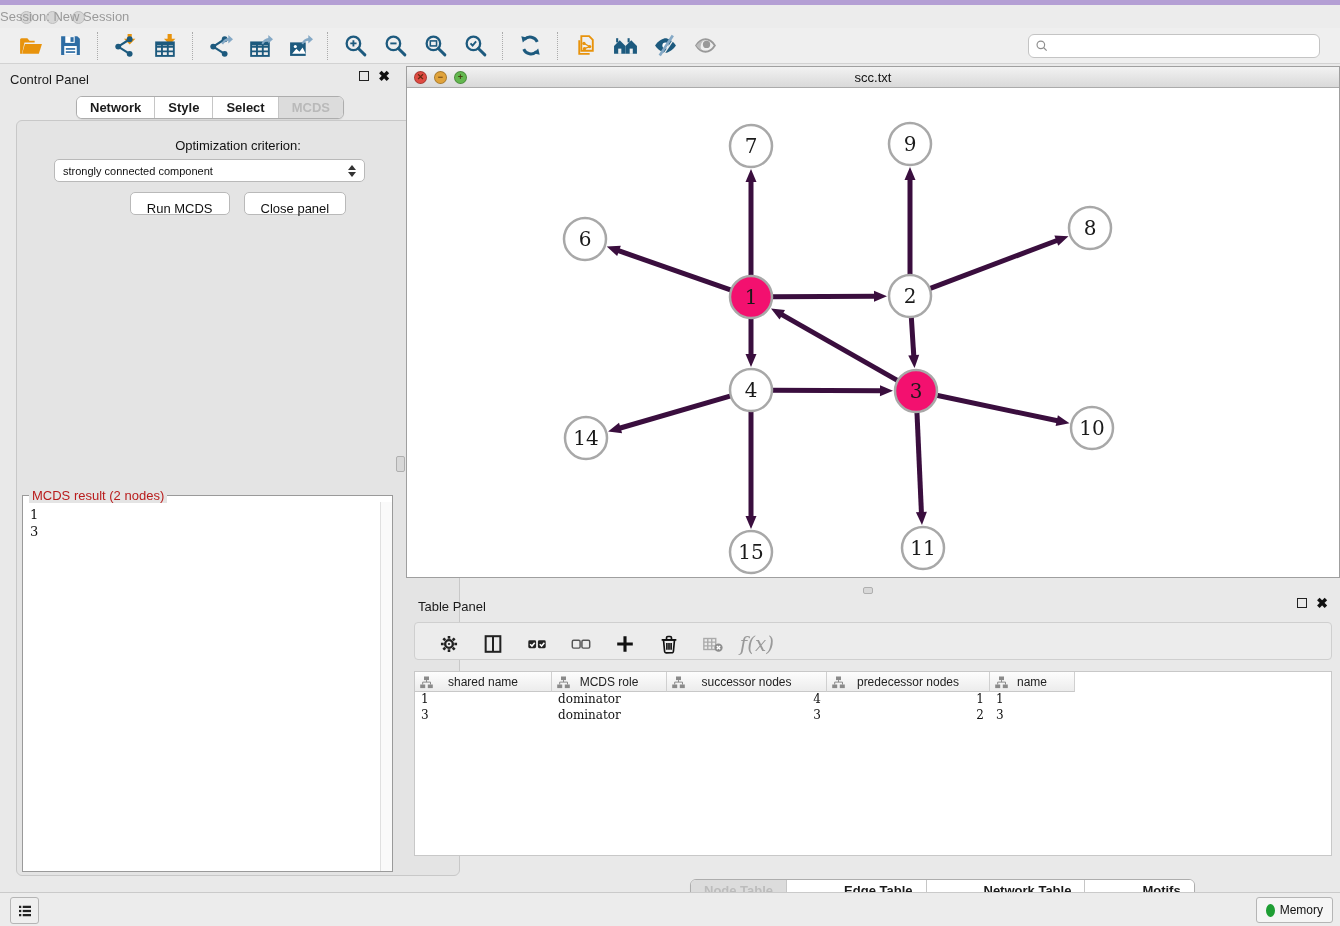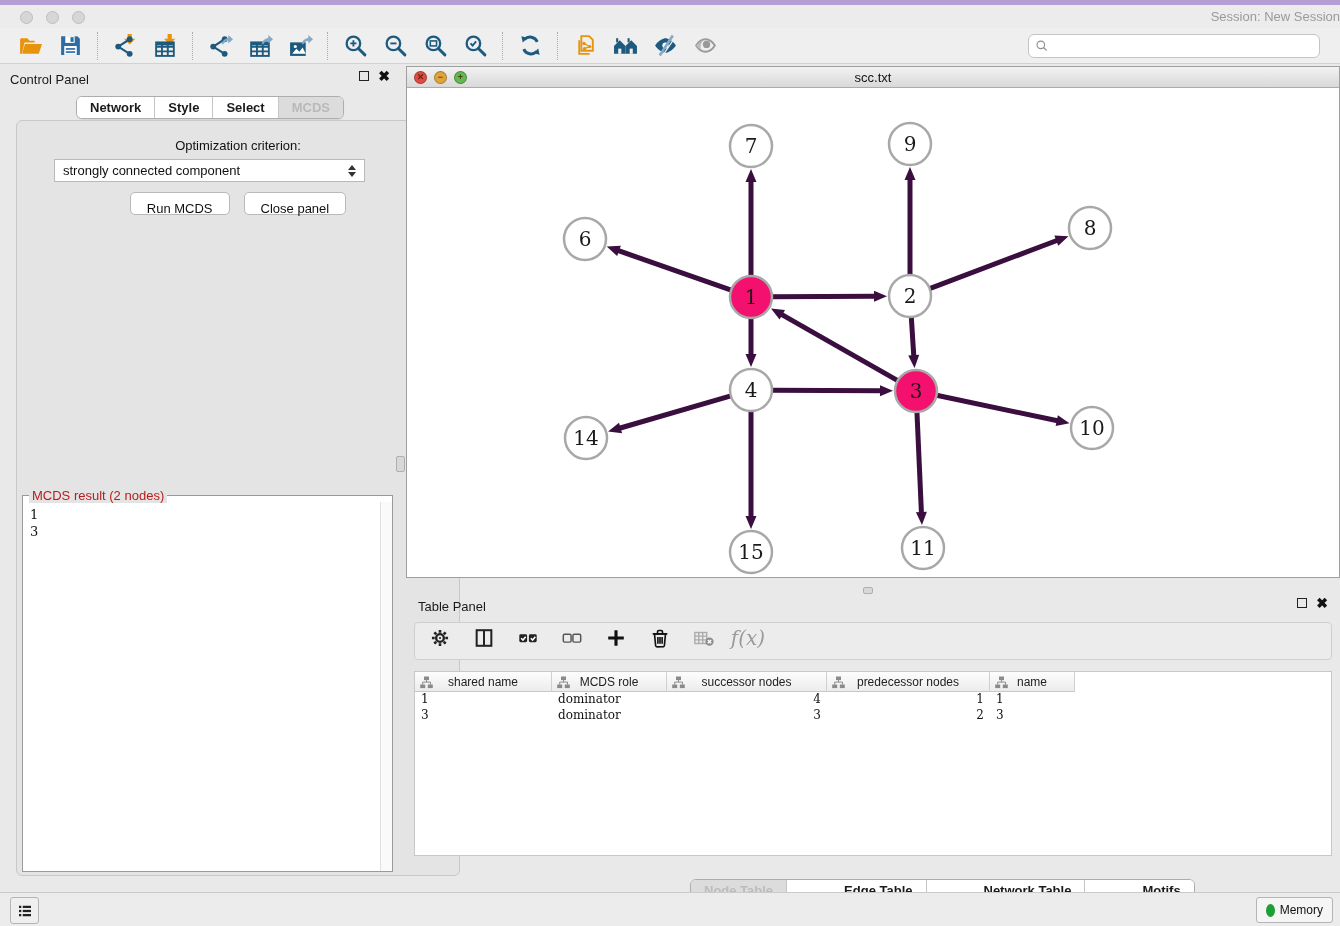--- a/index.html
+++ b/index.html
@@ -7,21 +7,21 @@
   body { font-family:"Liberation Sans", sans-serif; background:#E9E9E9; position:relative; overflow:hidden; }
 
   .win { position:absolute; left:0; top:0; width:1340px; height:926px; background:#E9E9E9; }
 
   .top-strip { position:absolute; left:0; top:0; width:1340px; height:5px; background:#B49FD4; }
 
   
   .titlebar { position:absolute; left:0; top:5px; width:1340px; height:23px; background:#ECECEC; }
   .mac-dots { position:absolute; left:20px; top:6px; display:flex; gap:13px; }
   .mac-dot { width:13px; height:13px; border-radius:50%; background:#D6D6D6; border:1px solid #BDBDBD; }
-  .title-text { position:absolute; left:0; right:0; top:4px; text-align:right; font-size:13px; color:#9A9A9A; }
+  .title-text { position:absolute; left:0; right:0; top:4px; text-align:left; font-size:13px; color:#9A9A9A; }
 
   
   .toolbar { position:absolute; left:0; top:28px; width:1340px; height:36px; background:#EFEFEF; border-bottom:1px solid #D2D2D2; display:flex; align-items:center; padding:0 10px; }
   .tb-icon { width:40px; height:30px; display:flex; align-items:center; justify-content:center; cursor:default; }
   .tb-icon svg { width:25px; height:25px; }
   .tb-sep { width:1px; height:28px; border-left:1px dotted #ABABAB; margin:0 7px; }
   .searchbox { margin-left:auto; margin-right:10px; width:292px; height:24px; background:#fff; border:1px solid #C4C4C4; border-radius:6px; display:flex; align-items:center; padding:0 6px; }
   .searchbox svg { width:14px; height:14px; flex:0 0 auto; }
   .searchbox input { border:none; outline:none; flex:1; font-size:13px; margin-left:5px; background:transparent; }
 
@@ -33,21 +33,21 @@
   .close-btn { font-size:14px; font-weight:bold; color:#111; line-height:10px; }
 
   .seg-tabs { position:absolute; display:inline-flex; border:1px solid #ADADAD; border-radius:6px; overflow:hidden; background:#fff; height:23px; box-shadow:0 1px 1px rgba(0,0,0,0.08); }
   .seg-tab { padding:3px 13px; font-size:13px; font-weight:600; color:#1a1a1a; background:#fff; border-right:1px solid #C6C6C6; white-space:nowrap; }
   .seg-tab:last-child { border-right:none; }
   .seg-tab.active { background:#DCDCDC; color:#B9B9B9; }
   .cp-tabs { left:76px; top:32px; }
 
   .cp-inner { position:absolute; left:16px; top:56px; width:444px; height:756px; background:#E4E4E4; border:1px solid #C8C8C8; border-radius:6px; }
   .opt-label { position:absolute; left:0; width:100%; top:17px; text-align:center; font-size:13px; color:#111; }
-  .criterion-select { position:absolute; left:37px; top:38px; width:311px; height:23px; background:#fff; border:1px solid #B9B9B9; border-radius:0; display:flex; align-items:center; padding:0 8px; font-size:13px; color:#111; }
+  .criterion-select { position:absolute; left:37px; top:38px; width:311px; height:23px; background:#fff; border:1px solid #B9B9B9; border-radius:5px; display:flex; align-items:center; padding:0 8px; font-size:11px; color:#111; }
   .stepper { margin-left:auto; display:flex; flex-direction:column; gap:2px; align-items:center; }
   .stepper .up { width:0; height:0; border-left:4px solid transparent; border-right:4px solid transparent; border-bottom:5px solid #333; }
   .stepper .dn { width:0; height:0; border-left:4px solid transparent; border-right:4px solid transparent; border-top:5px solid #333; }
   .cp-buttons { position:absolute; left:0; width:100%; top:71px; display:flex; justify-content:center; gap:14px; }
   .push-btn { height:23px; background:#fff; border:1px solid #B9B9B9; border-radius:5px; font-size:13px; padding:8px 16px; color:#111; font-family:"Liberation Sans",sans-serif; }
 
   .result-group { position:absolute; left:5px; top:374px; width:371px; height:377px; border:1px solid #9a9a9a; background:#fff; }
   .result-legend { position:absolute; left:6px; top:-8px; background:#E4E4E4; padding:0 3px; font-size:13px; color:#b91c1c; }
   .result-body { position:absolute; left:0; top:6px; right:12px; bottom:0; padding:4px 0 0 7px; font-family:"DejaVu Serif", serif; font-size:13px; line-height:17px; color:#111; overflow:hidden; }
   .result-scroll { position:absolute; right:0; top:6px; bottom:0; width:12px; background:#FAFAFA; border-left:1px solid #E0E0E0; }
@@ -64,21 +64,21 @@
   .tl.red { background:#DF4B42; }
   .tl.yellow { background:#E0A33B; }
   .tl.green { background:#63B84F; }
   .net-title { position:absolute; left:0; right:0; top:3px; text-align:center; font-size:13px; color:#111; }
   .net-canvas { position:absolute; left:1px; top:21px; width:931px; height:489px; background:#fff; }
   .net-canvas svg text { font-family:"DejaVu Serif", serif; }
 
   
   .table-panel { position:absolute; left:406px; top:595px; width:934px; height:295px; }
   .tp-header { position:absolute; left:12px; top:4px; font-size:13px; color:#1a1a1a; }
-  .tp-toolbar { position:absolute; left:8px; top:27px; width:918px; height:38px; background:#ECECEC; border:1px solid #CFCFCF; border-radius:4px; display:flex; align-items:flex-start; padding:0 10px; gap:14px; }
+  .tp-toolbar { position:absolute; left:8px; top:27px; width:918px; height:38px; background:#ECECEC; border:1px solid #CFCFCF; border-radius:4px; display:flex; align-items:flex-end; padding:0 19px; gap:14px; }
   .tp-icon { width:30px; height:30px; display:flex; align-items:center; justify-content:center; }
   .tp-icon svg { width:22px; height:22px; }
   .tbl { position:absolute; left:8px; top:76px; width:918px; height:185px; background:#fff; border:1px solid #C8C8C8; overflow:hidden; }
   .tbl-header { display:flex; height:20px; }
   .th-cell { position:relative; background:linear-gradient(#FDFDFD,#ECECEC); border-right:1px solid #D0D0D0; border-bottom:1px solid #C8C8C8; font-size:12px; color:#222; display:flex; align-items:center; justify-content:center; }
   .th-cell .hicon { position:absolute; left:5px; top:4px; }
   .tbl-row { display:flex; height:16px; }
   .td-cell { font-family:"DejaVu Serif", serif; font-size:12px; color:#111; padding:0 6px; overflow:hidden; white-space:nowrap; }
   .tp-tabs { left:284px; top:284px;gap:44px; }
   .tp-tabs .seg-tab.active { color:#BCBCBC; }

